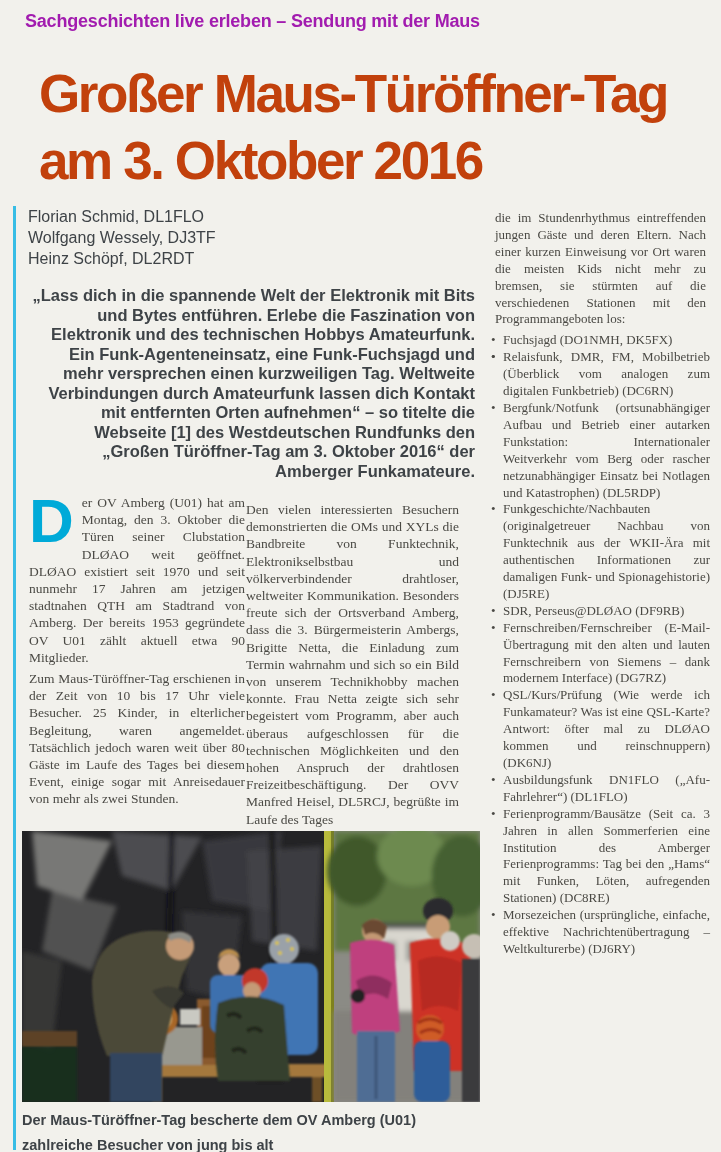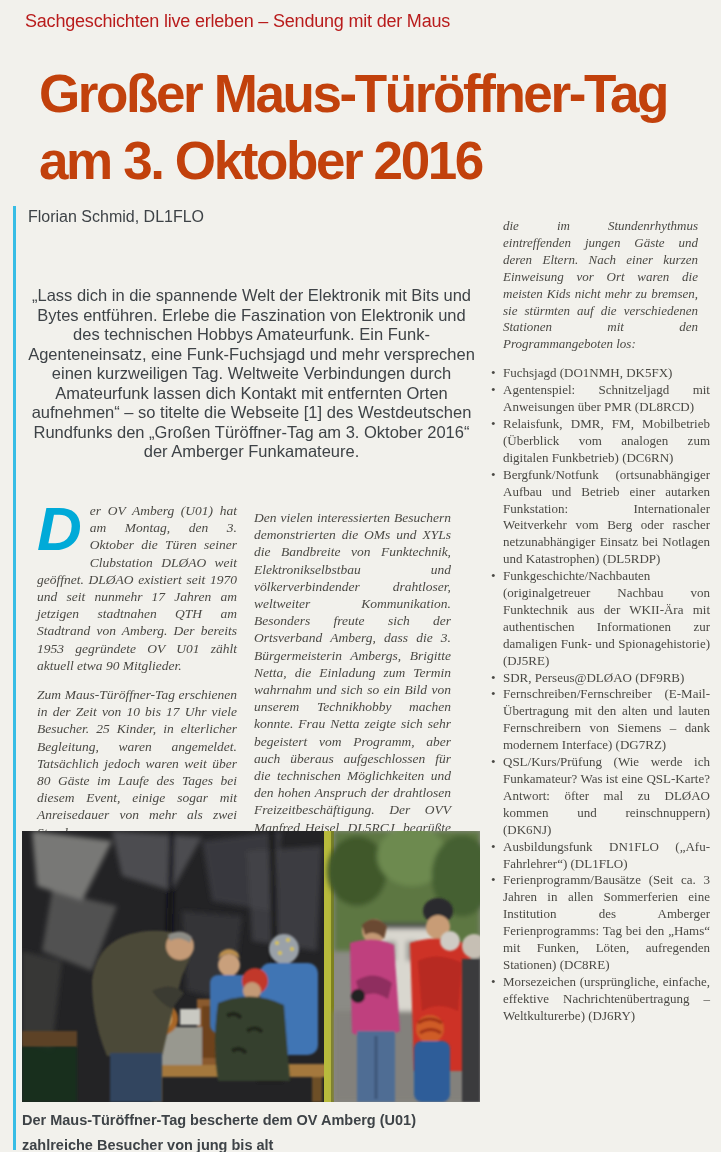--- a/index.html
+++ b/index.html
@@ -6,51 +6,51 @@
   .page{
     position:relative;
     width:721px;height:1152px;
     background:#f2f1ec;
     font-family:"Liberation Sans",sans-serif;
     color:#3e4347;
     overflow:hidden;
   }
   .tagline{
     position:absolute;left:25px;top:11px;width:660px;
-    font-size:18px;font-weight:normal;color:#b91c1c;
+    font-size:18px;font-weight:bold;color:#a21caf;
     letter-spacing:-0.2px;
   }
   .title{
     position:absolute;left:39px;top:60px;width:690px;
     font-size:53px;line-height:67px;font-weight:bold;
     color:#c2410c;letter-spacing:-2.4px;
   }
   .cyan-rule{
     position:absolute;left:13px;top:206px;width:3px;height:944px;
     background:#38bde5;
   }
   .authors{
     position:absolute;left:28px;top:206px;width:420px;
     font-size:16px;font-weight:normal;line-height:21px;color:#3e4347;
   }
   .lead{
     position:absolute;left:28px;top:286px;width:447px;
-    font-size:16.5px;font-weight:normal;line-height:19.5px;
-    color:#3e4347;text-align:center;
+    font-size:16.5px;font-weight:bold;line-height:19.5px;
+    color:#3e4347;text-align:right;
   }
   .bodycol{
     position:absolute;
     font-family:"Liberation Serif","DejaVu Serif",serif;
     font-size:13.5px;line-height:17.2px;color:#4a4944;
     text-align:justify;
   }
   .col1{left:25px;top:490px;width:224px;}
   .col2{left:242px;top:497px;width:221px;}
   .col3{left:491px;top:206px;width:219px;font-size:13px;line-height:16.9px;}
-  .bodycol p{margin:12px;font-style:italic;}
+  .bodycol p{margin:4px;}
   .dropcap{
     float:left;
     font-family:"Liberation Sans",sans-serif;
     font-size:62px;line-height:50px;font-weight:bold;
     color:#00aad8;
     padding:2px 8px 0 0;
   }
   ul.stations{list-style:none;margin:0;padding:0;}
   ul.stations li{position:relative;padding-left:12px;margin:0;}
   ul.stations li .marker{position:absolute;left:0;top:0;}
@@ -70,38 +70,40 @@
 <div class="page">
 
   <div class="tagline">Sachgeschichten live erleben – Sendung mit der Maus</div>
 
   <h1 class="title" style="margin:0">Großer Maus-Türöffner-Tag am 3. Oktober 2016</h1>
 
   <div class="cyan-rule"></div>
 
   <div class="authors">
     <div>Florian Schmid, DL1FLO</div>
+    <div>Wolfgang Wessely, DJ3TF</div>
+    <div>Heinz Schöpf, DL2RDT</div>
   </div>
 
   <div class="lead">„Lass dich in die spannende Welt der Elektronik mit Bits und Bytes entführen. Erlebe die Faszination von Elektronik und des technischen Hobbys Amateurfunk. Ein Funk-Agenteneinsatz, eine Funk-Fuchsjagd und mehr versprechen einen kurzweiligen Tag. Weltweite Verbindungen durch Amateurfunk lassen dich Kontakt mit entfernten Orten aufnehmen“ – so titelte die Webseite [1] des Westdeutschen Rundfunks den „Großen Türöffner-Tag am 3. Oktober 2016“ der Amberger Funkamateure.</div>
 
   <div class="bodycol col1">
     <p><span class="dropcap">D</span><span>er OV Amberg (U01) hat am Montag, den 3. Oktober die Türen seiner Clubstation DLØAO weit geöffnet. DLØAO existiert seit 1970 und seit nunmehr 17 Jahren am jetzigen stadtnahen QTH am Stadtrand von Amberg. Der bereits 1953 gegründete OV U01 zählt aktuell etwa 90 Mitglieder.</span></p>
     <p>Zum Maus-Türöffner-Tag erschienen in der Zeit von 10 bis 17 Uhr viele Besucher. 25 Kinder, in elterlicher Begleitung, waren angemeldet. Tatsächlich jedoch waren weit über 80 Gäste im Laufe des Tages bei diesem Event, einige sogar mit Anreisedauer von mehr als zwei Stunden.</p>
   </div>
 
   <div class="bodycol col2">
     <p>Den vielen interessierten Besuchern demonstrierten die OMs und XYLs die Bandbreite von Funktechnik, Elektronikselbstbau und völkerverbindender drahtloser, weltweiter Kommunikation. Besonders freute sich der Ortsverband Amberg, dass die 3. Bürgermeisterin Ambergs, Brigitte Netta, die Einladung zum Termin wahrnahm und sich so ein Bild von unserem Technikhobby machen konnte. Frau Netta zeigte sich sehr begeistert vom Programm, aber auch überaus aufgeschlossen für die technischen Möglichkeiten und den hohen Anspruch der drahtlosen Freizeitbeschäftigung. Der OVV Manfred Heisel, DL5RCJ, begrüßte im Laufe des Tages</p>
   </div>
 
   <div class="bodycol col3">
     <p>die im Stundenrhythmus eintreffenden jungen Gäste und deren Eltern. Nach einer kurzen Einweisung vor Ort waren die meisten Kids nicht mehr zu bremsen, sie stürmten auf die verschiedenen Stationen mit den Programmangeboten los:</p>
     <ul class="stations">
       <li><span class="marker">•</span><span>Fuchsjagd (DO1NMH, DK5FX)</span></li>
-      <li><span class="marker">•</span><span>Agentenspiel: Schnitzeljagd mit Anweisungen über PMR (DL8RCD)</span></li>
+      <li><span class="marker">•</span></li>
       <li><span class="marker">•</span><span>Relaisfunk, DMR, FM, Mobilbetrieb (Überblick vom analogen zum digitalen Funkbetrieb) (DC6RN)</span></li>
       <li><span class="marker">•</span><span>Bergfunk/Notfunk (ortsunabhängiger Aufbau und Betrieb einer autarken Funkstation: Internationaler Weitverkehr vom Berg oder rascher netzunabhängiger Einsatz bei Notlagen und Katastrophen) (DL5RDP)</span></li>
       <li><span class="marker">•</span><span>Funkgeschichte/Nachbauten (originalgetreuer Nachbau von Funktechnik aus der WKII-Ära mit authentischen Informationen zur damaligen Funk- und Spionagehistorie) (DJ5RE)</span></li>
       <li><span class="marker">•</span><span>SDR, Perseus@DLØAO (DF9RB)</span></li>
       <li><span class="marker">•</span><span>Fernschreiben/Fernschreiber (E-Mail-Übertragung mit den alten und lauten Fernschreibern von Siemens – dank modernem Interface) (DG7RZ)</span></li>
       <li><span class="marker">•</span><span>QSL/Kurs/Prüfung (Wie werde ich Funkamateur? Was ist eine QSL-Karte? Antwort: öfter mal zu DLØAO kommen und reinschnuppern) (DK6NJ)</span></li>
       <li><span class="marker">•</span><span>Ausbildungsfunk DN1FLO („Afu-Fahrlehrer“) (DL1FLO)</span></li>
       <li><span class="marker">•</span><span>Ferienprogramm/Bausätze (Seit ca. 3 Jahren in allen Sommerferien eine Institution des Amberger Ferienprogramms: Tag bei den „Hams“ mit Funken, Löten, aufregenden Stationen) (DC8RE)</span></li>
       <li><span class="marker">•</span><span>Morsezeichen (ursprüngliche, einfache, effektive Nachrichtenübertragung – Weltkulturerbe) (DJ6RY)</span></li>
     </ul>

